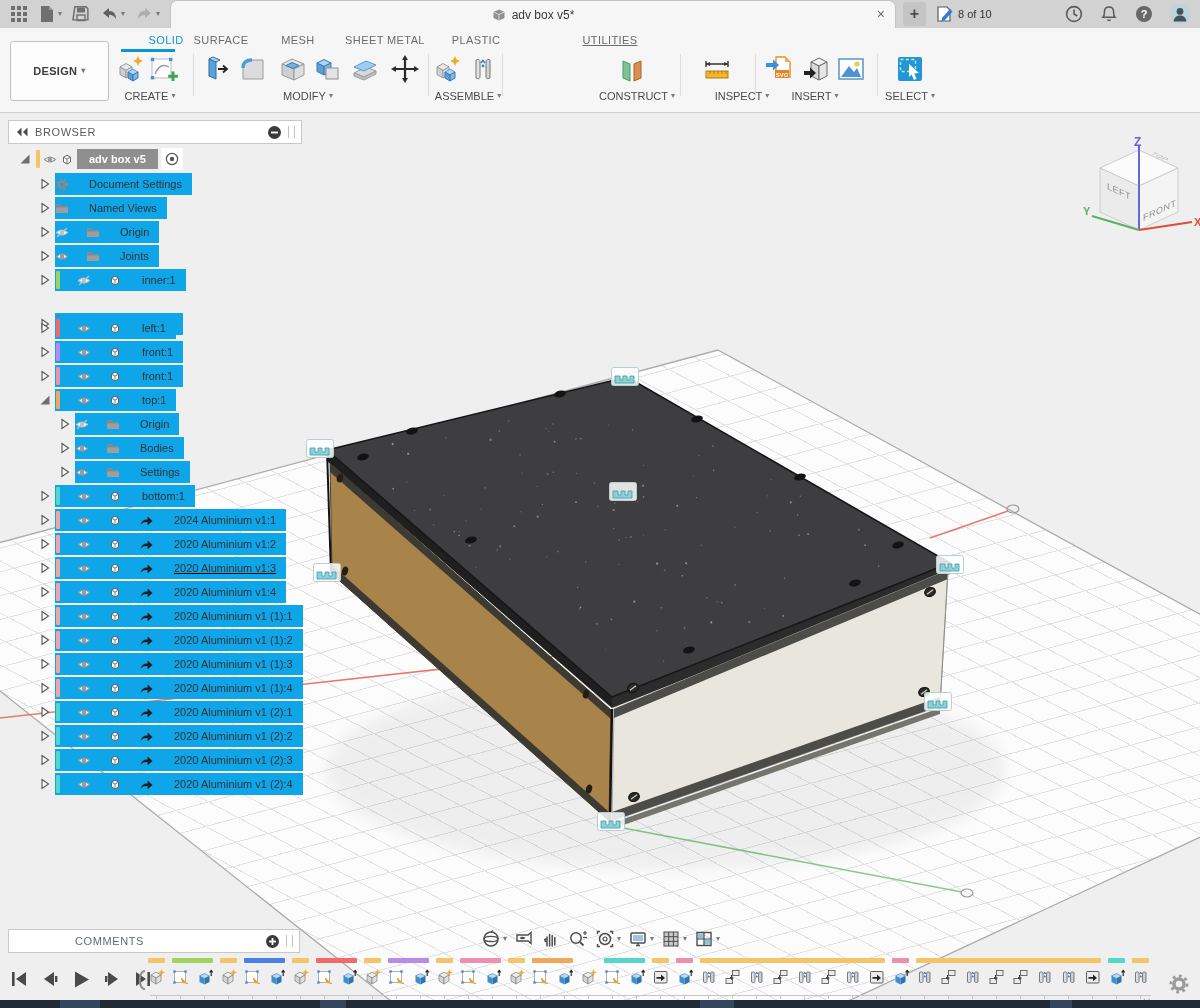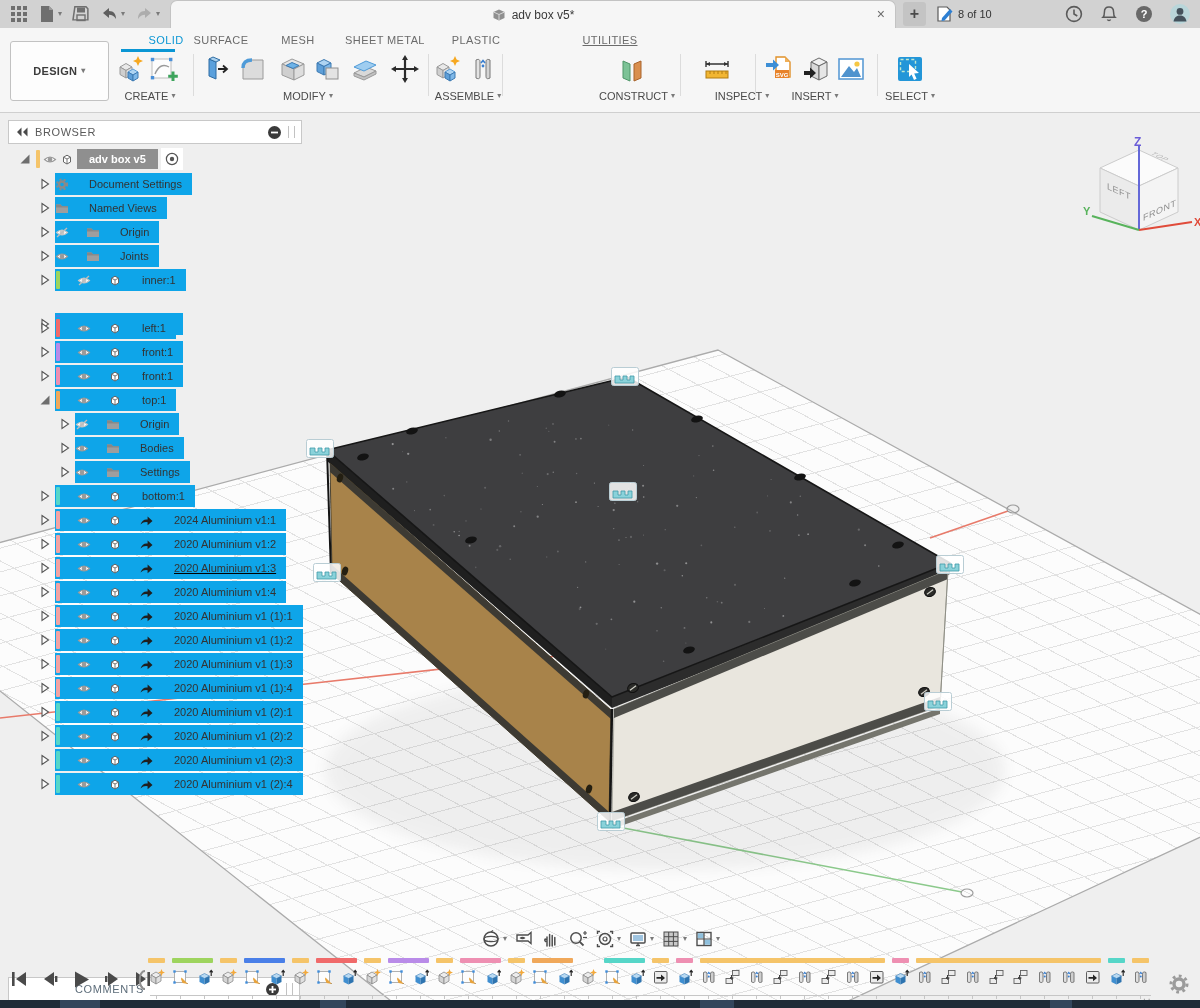--- a/index.html
+++ b/index.html
@@ -1092,21 +1092,21 @@
           <path d="M3.5 4.2 L7 6 L10.5 4.2 M7 6 V11" stroke="#666" fill="none" stroke-width="0.9"></path>
         </svg>
         <svg width="15" height="14" viewBox="0 0 15 14">
           <path d="M1.5 11.5 Q4 5.5 8.6 6.6 L8.6 3.5 L13.5 8 L8.6 12.3 L8.6 9.2 Q4.8 8.4 1.5 11.5 Z" fill="#1f1f1f"></path>
         </svg>
         <span class="lbl">2020 Aluminium v1 (2):4</span>
       </span>
     </div>
   </div>
 
-<div class="panel-header" style="left:8px;top:929px;width:292px;margin-top:48px;">
+<div class="panel-header" style="left:8px;top:929px;width:292px;">
   <span class="ptitle" style="padding-left:60px;">COMMENTS</span>
   <span id="comments-plus">
       <svg width="15" height="15" viewBox="0 0 15 15">
         <circle cx="7.5" cy="7.5" r="6.5" fill="#3a3a3a"></circle>
         <rect x="4" y="6.6" width="7" height="1.8" fill="#fff"></rect>
         <rect x="6.6" y="4" width="1.8" height="7" fill="#fff"></rect>
       </svg>
     </span>
   <span class="grip"></span>
 </div>

